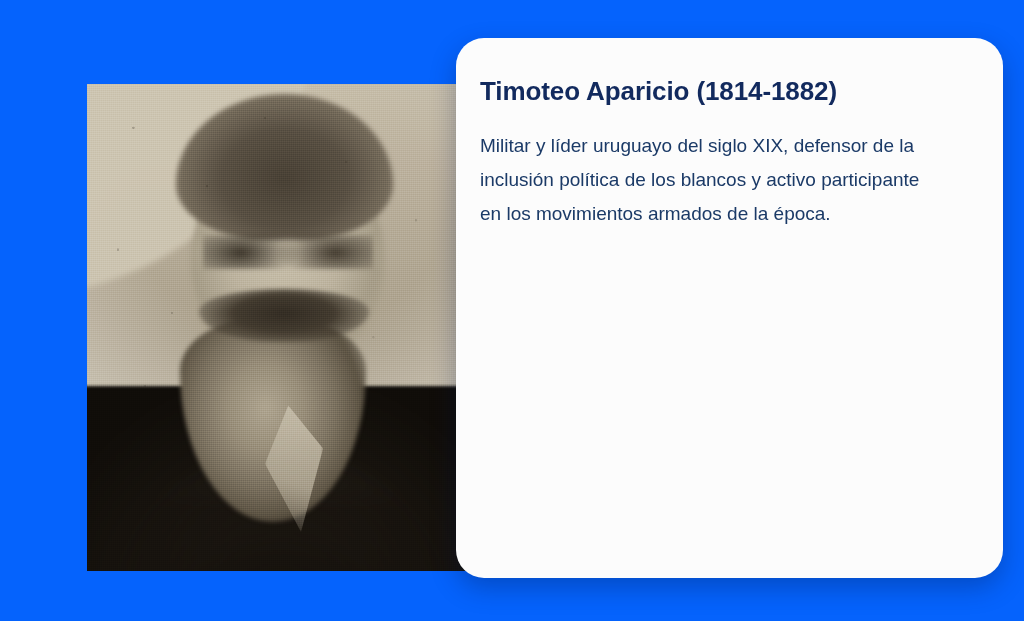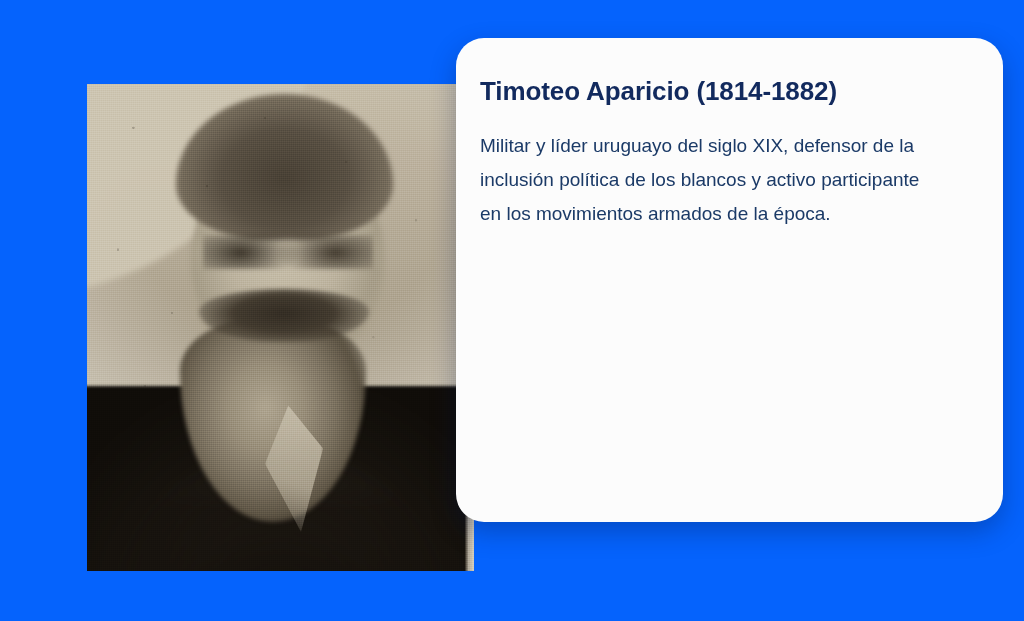--- a/index.html
+++ b/index.html
@@ -235,21 +235,21 @@
       radial-gradient(circle at 15% 62%, rgba(30,24,16,.5) 0 1px, transparent 1.4px),
       radial-gradient(circle at 74% 52%, rgba(30,24,16,.4) 0 1px, transparent 1.4px);
   }
 
   
   #info-card {
     position: absolute;
     left: 456px;
     top: 38px;
     width: 547px;
-    height: 484px;
+    height: 540px;
     background: #fcfcfc;
     border-radius: 28px;
     box-shadow: 0 10px 26px rgba(0, 24, 72, .30);
     box-sizing: border-box;
     padding: 38px 30px 30px 24px;
   }
 
   #card-title {
     margin: 0 0 22px 0;
     font-size: 26px;

